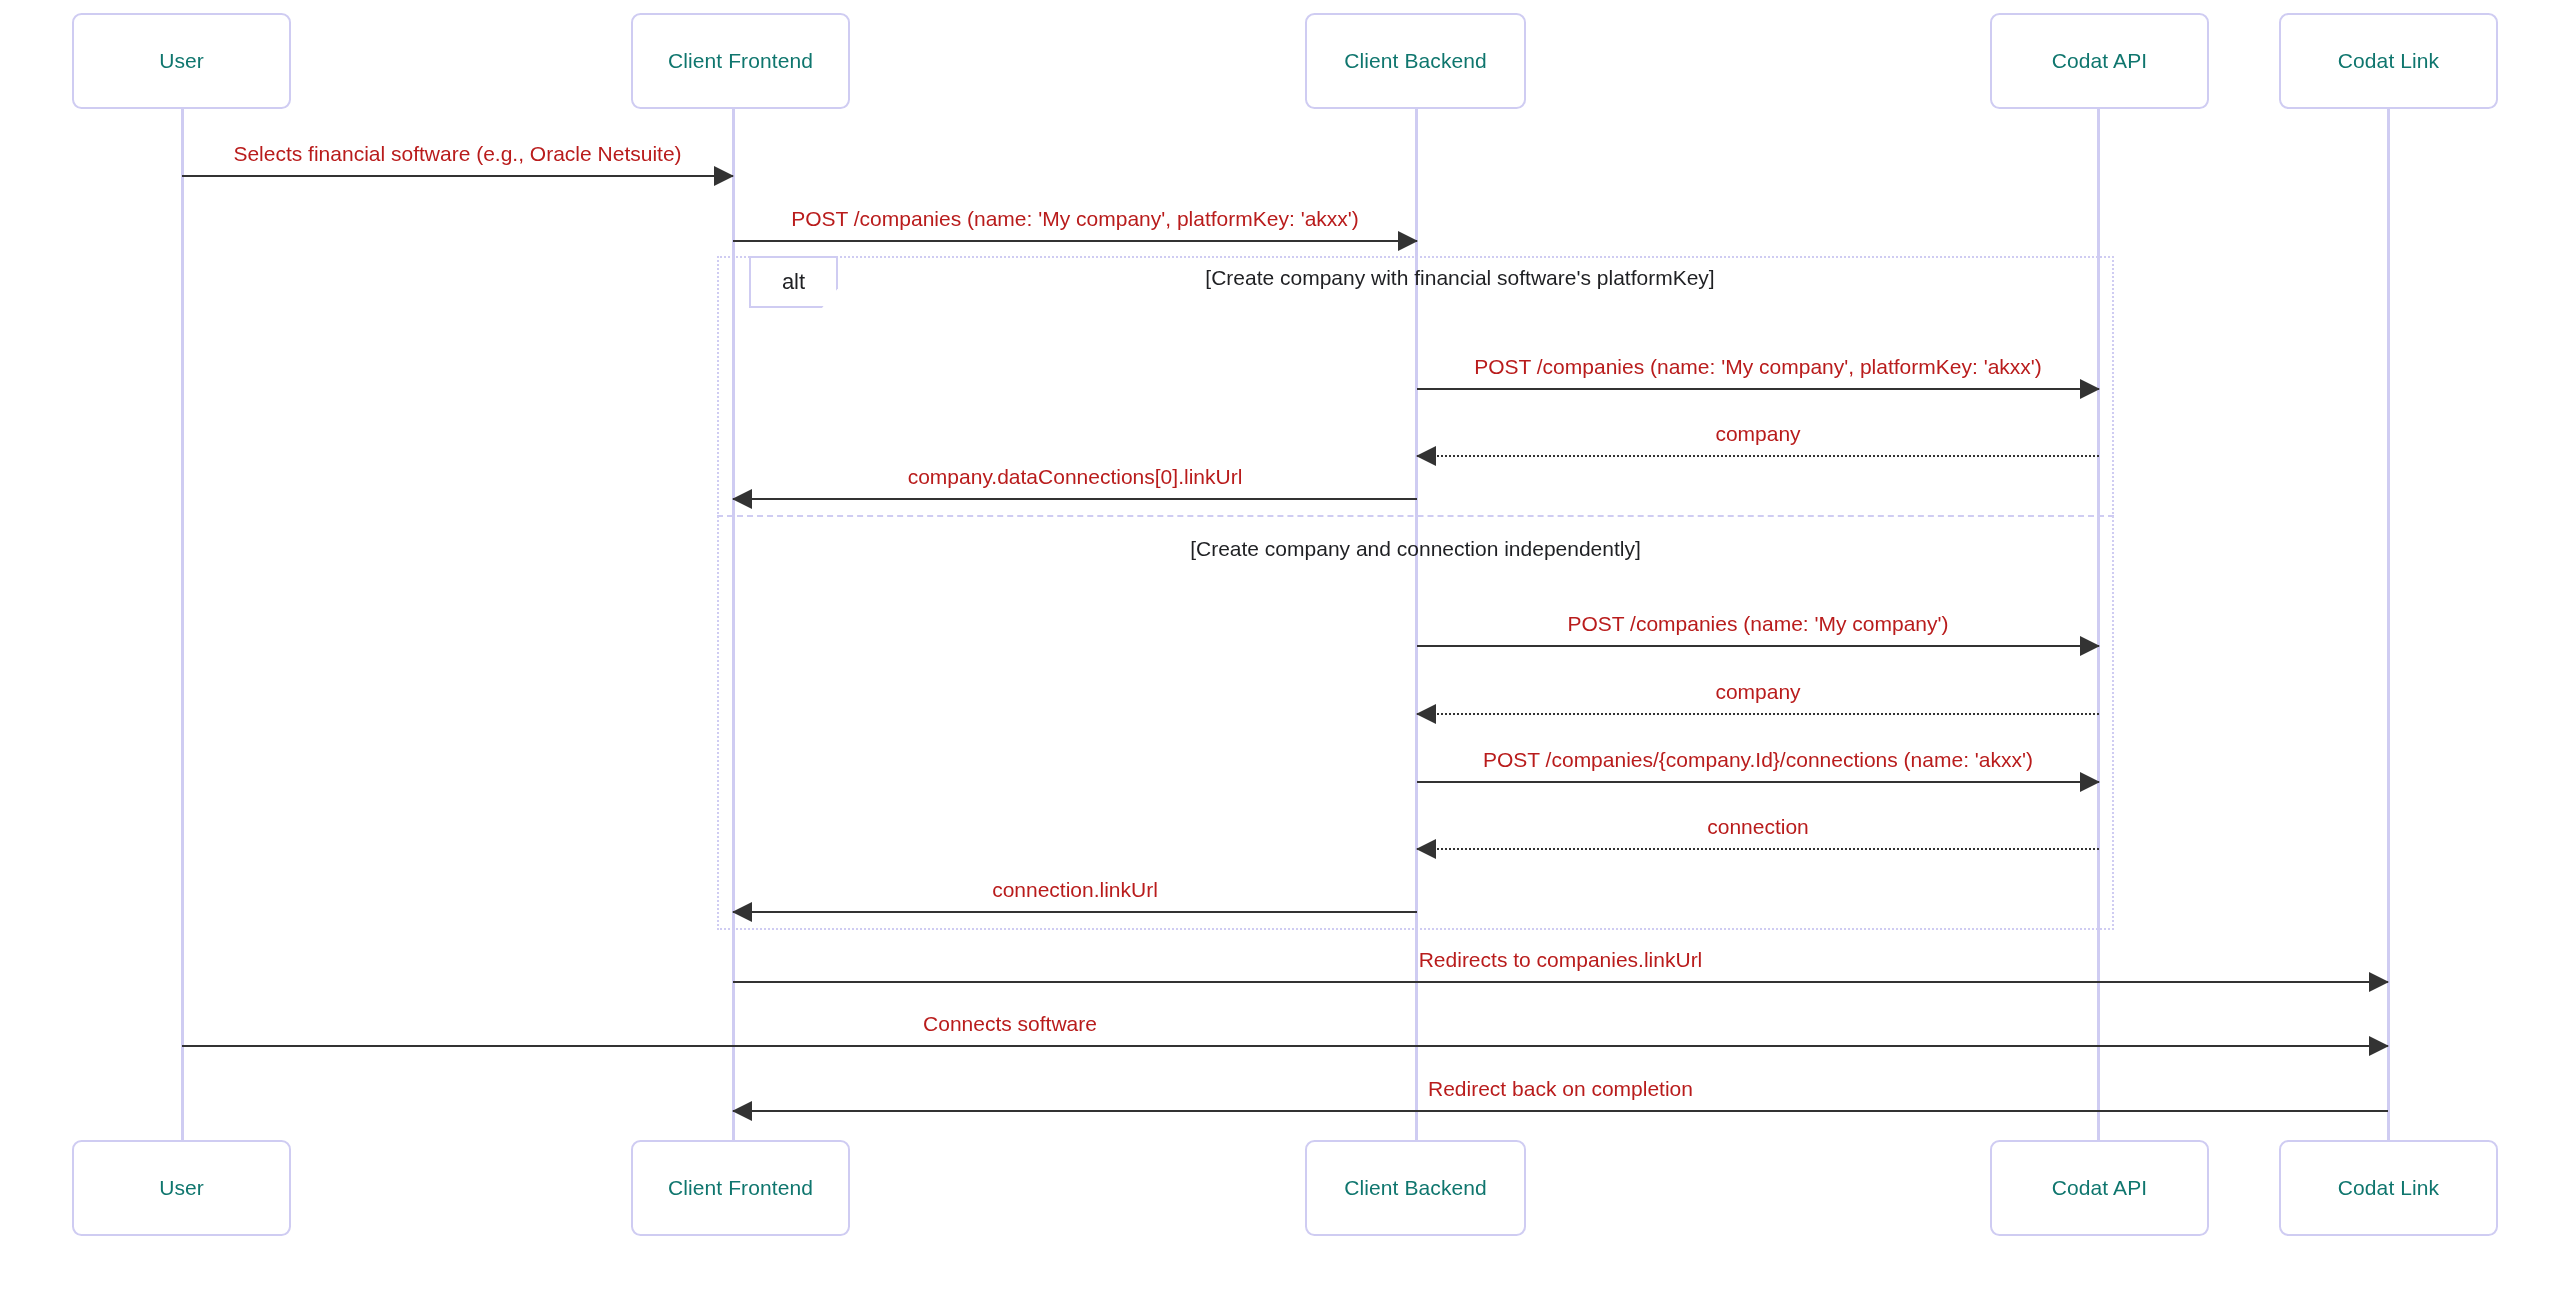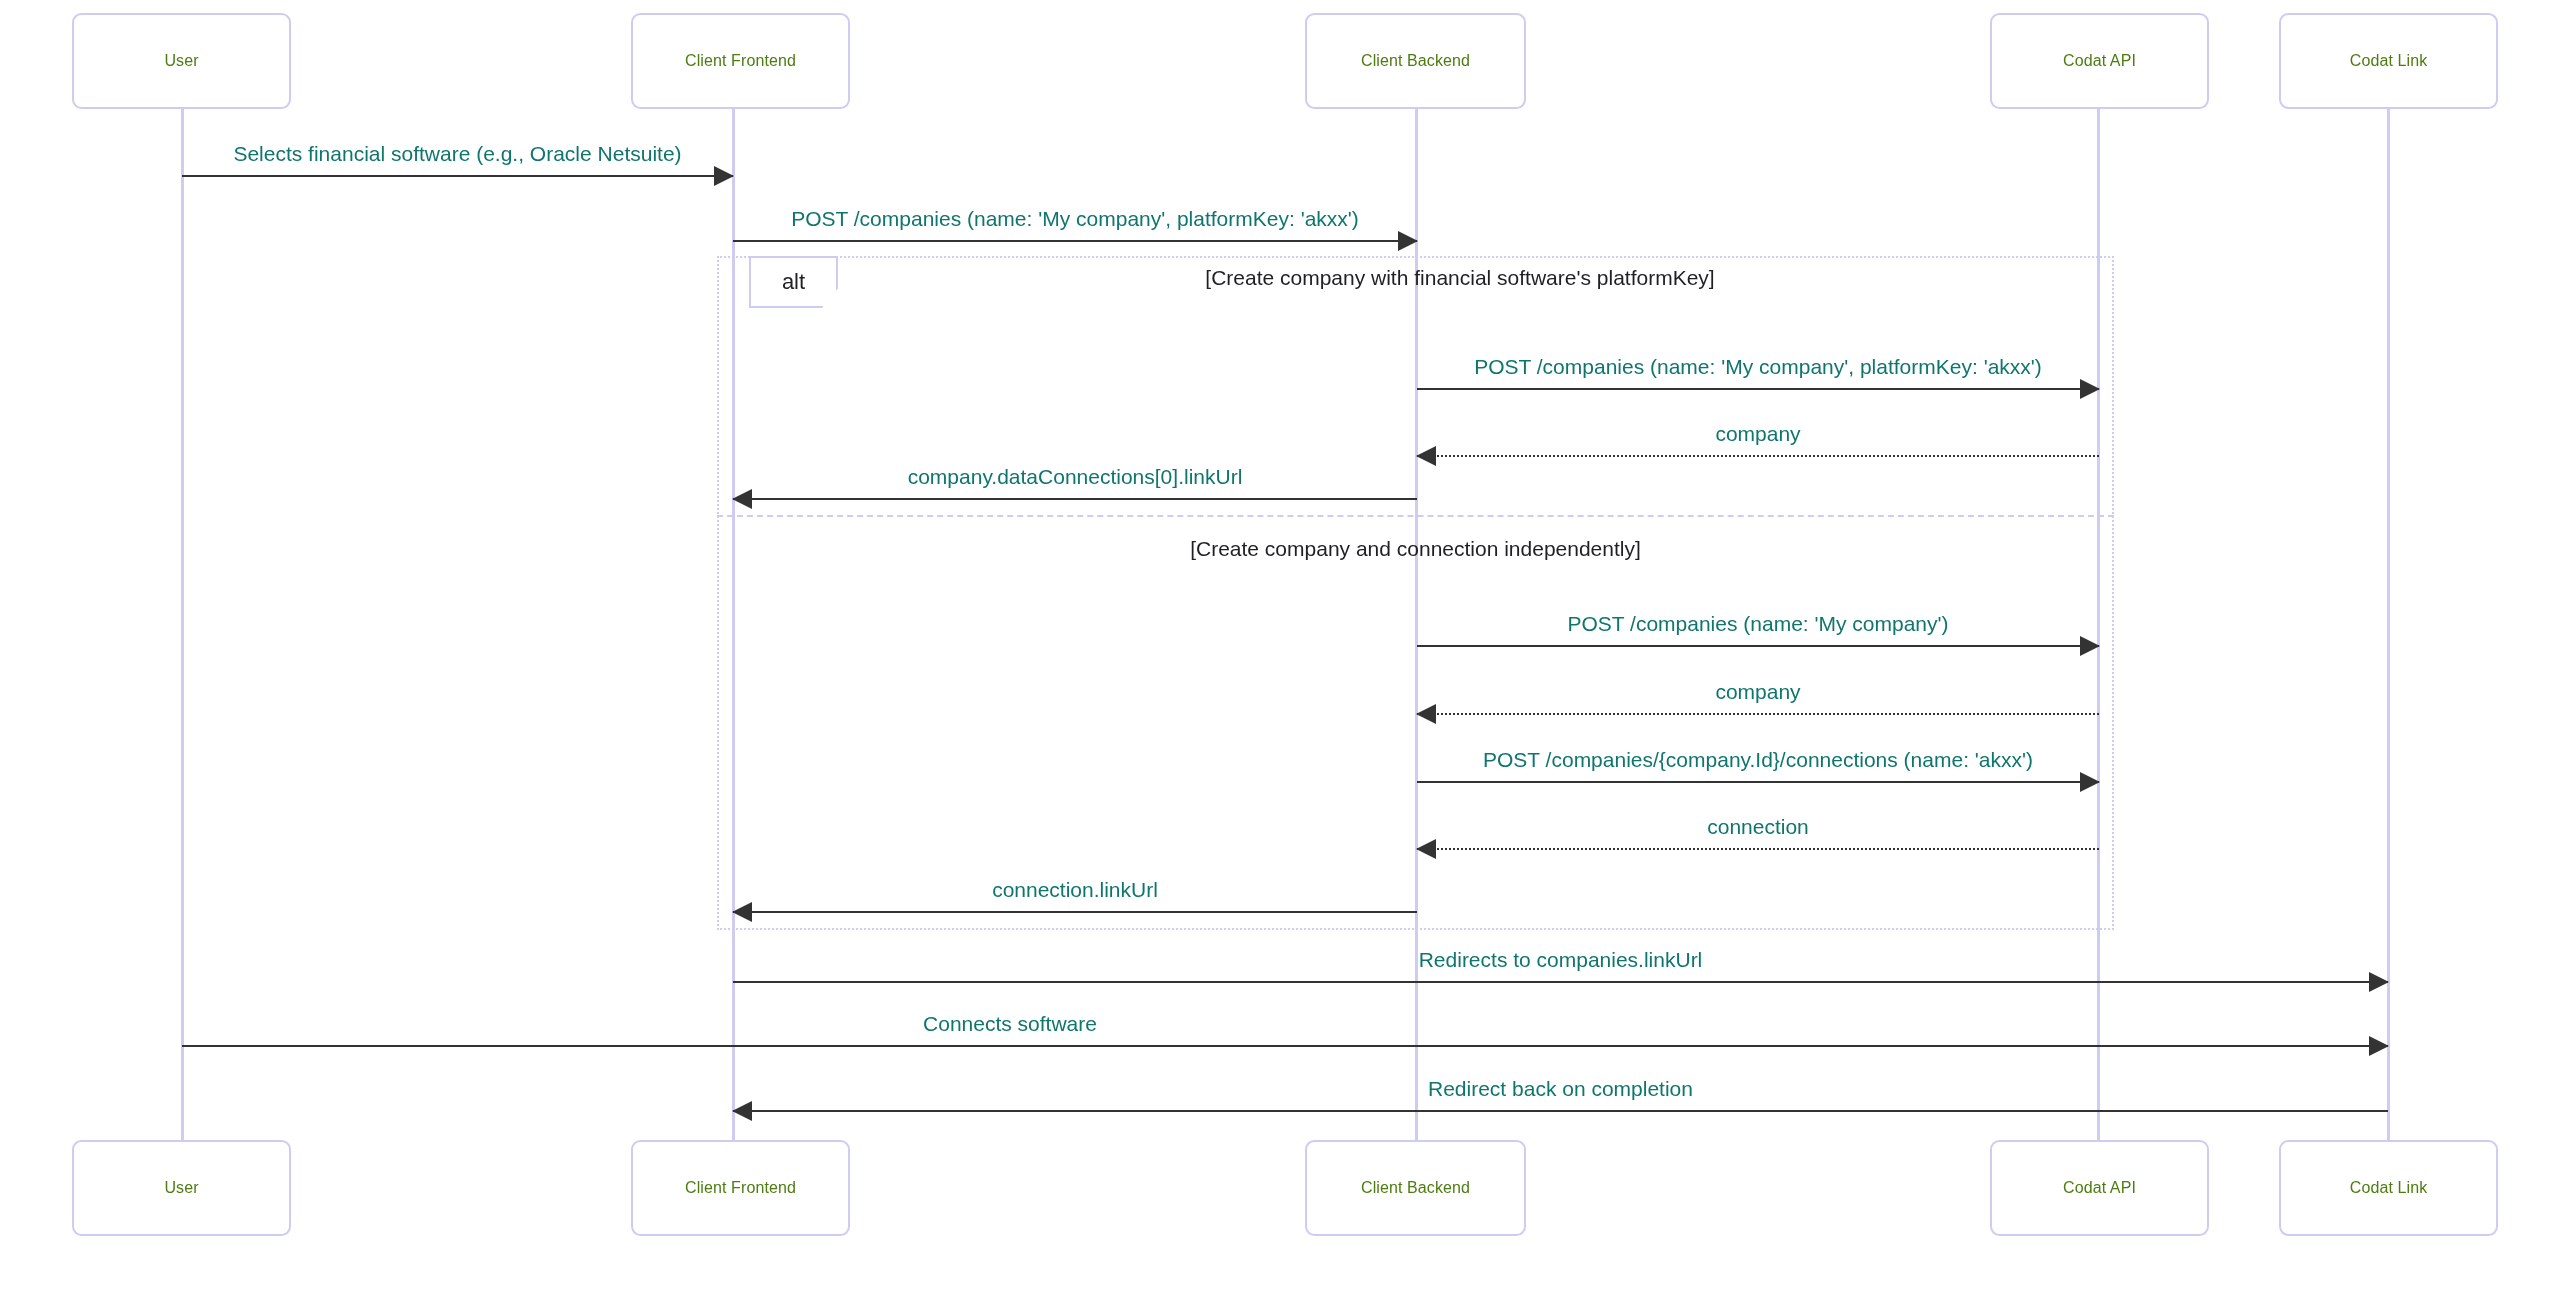--- a/index.html
+++ b/index.html
@@ -23,22 +23,22 @@
     box-sizing: border-box;
     background: #ffffff;
     border: 2px solid #cfccf2;
     border-radius: 9.4px;
     display: flex;
     align-items: center;
     justify-content: center;
     z-index: 6;
   }
   .actor-label {
-    font-size: 16px;
-    color: #4d7c0f;
+    font-size: 21px;
+    color: #0f766e;
     white-space: nowrap;
     letter-spacing: 0.1px;
   }
   
   .lifeline {
     position: absolute;
     width: 3.4px;
     background: #cfccf2;
     z-index: 1;
   }
@@ -110,21 +110,21 @@
   .msg-head.left {
     left: -1.3px;
     border-right: 20px solid #333333;
   }
   .msg-label {
     position: absolute;
     bottom: 9.4px;
     width: 100%;
     text-align: center;
     font-size: 21px;
-    color: #0f766e;
+    color: #b91c1c;
     white-space: nowrap;
   }
 </style>
 </head>
 <body>
 
 <div id="canvas">
 
   <div class="lifeline" style="left:181px;  top:109px; height:1031px;"></div>
   <div class="lifeline" style="left:732px; top:109px; height:1031px;"></div>

